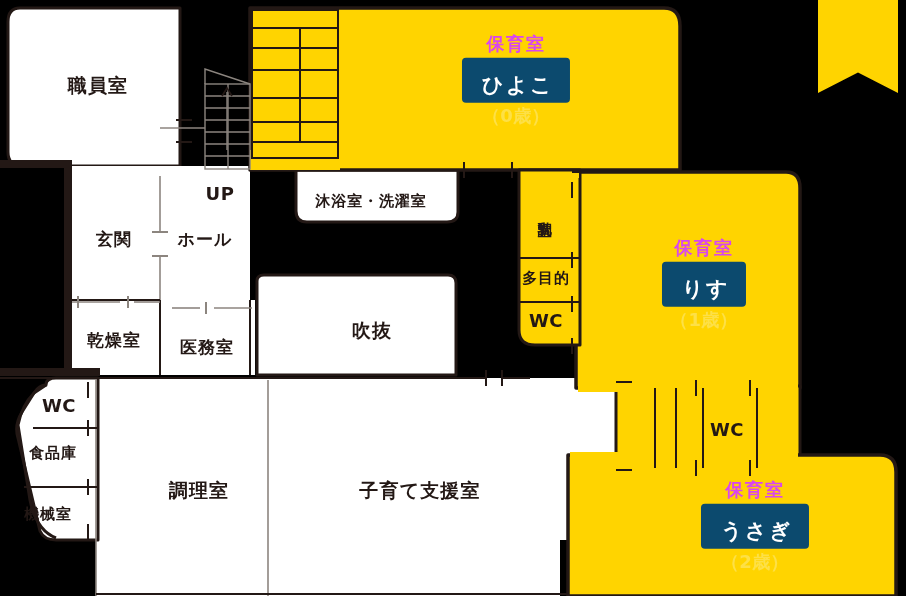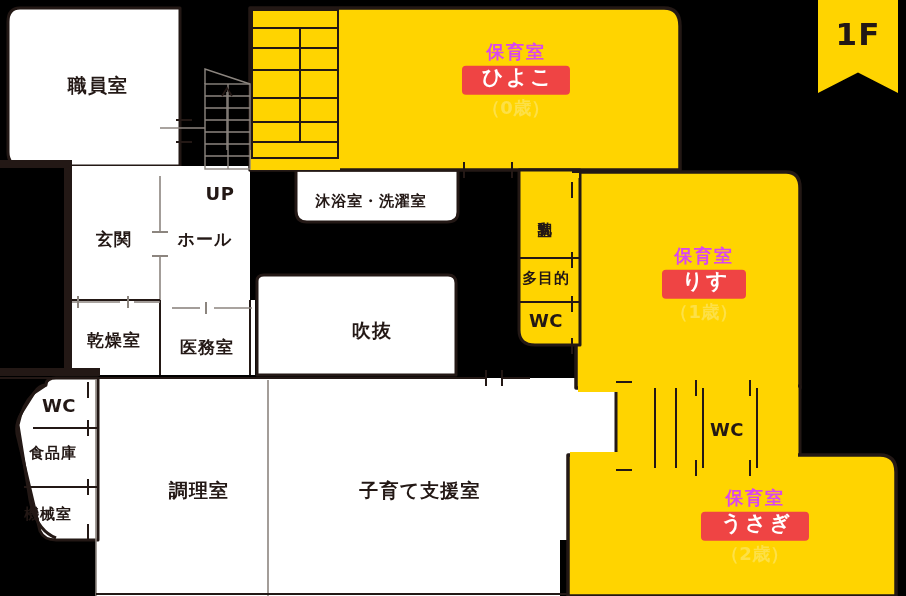--- a/index.html
+++ b/index.html
@@ -52,26 +52,26 @@
   }
   .room-group .cat {
     color: #d946ef;
     font-size: 18px;
     font-weight: bold;
     letter-spacing: 0.1em;
     line-height: 1.15;
   }
   .room-group .pill {
     display: inline-block;
-    background: #ef4444;
+    background: #0c4a6e;
     color: #ffffff;
     font-size: 21px;
     font-weight: bold;
     letter-spacing: 0.12em;
-    padding: 0 16px 6px 20px;
+    padding: 16px 16px 6px 20px;
     border-radius: 4px;
     margin: 3px 0 2px 0;
     line-height: 1.1;
     text-align: right;
   }
   .room-group .age {
     color: #fde047;
     font-size: 18px;
     font-weight: bold;
     letter-spacing: 0.02em;
@@ -302,16 +302,15 @@
   </div>
 
   <div class="room-group" style="left:755px; top:526px;">
     <div class="cat">保育室</div>
     <div class="pill">うさぎ</div>
     <div class="age">（2歳）</div>
   </div>
 
   <div class="floor-badge">
     <div class="shape"></div>
-    <div class="txt">1F</div>
   </div>
 
 </div>
 
 </body></html>

